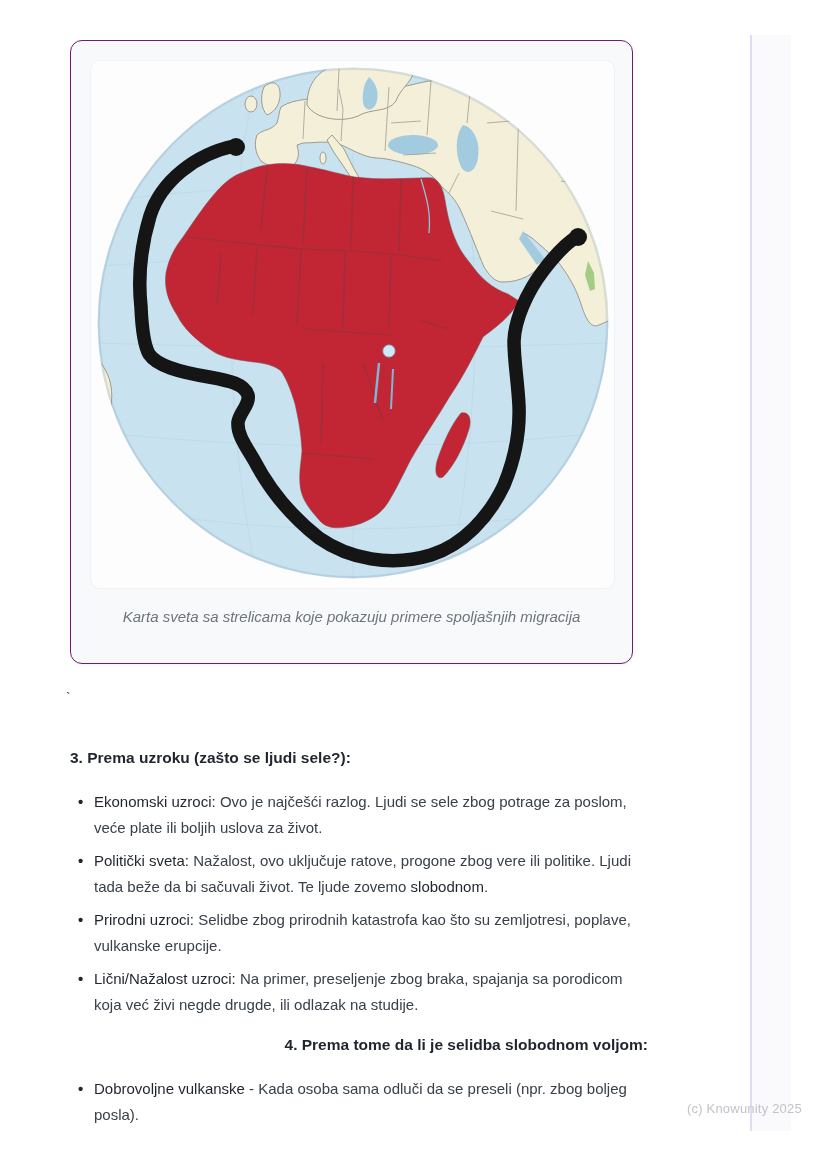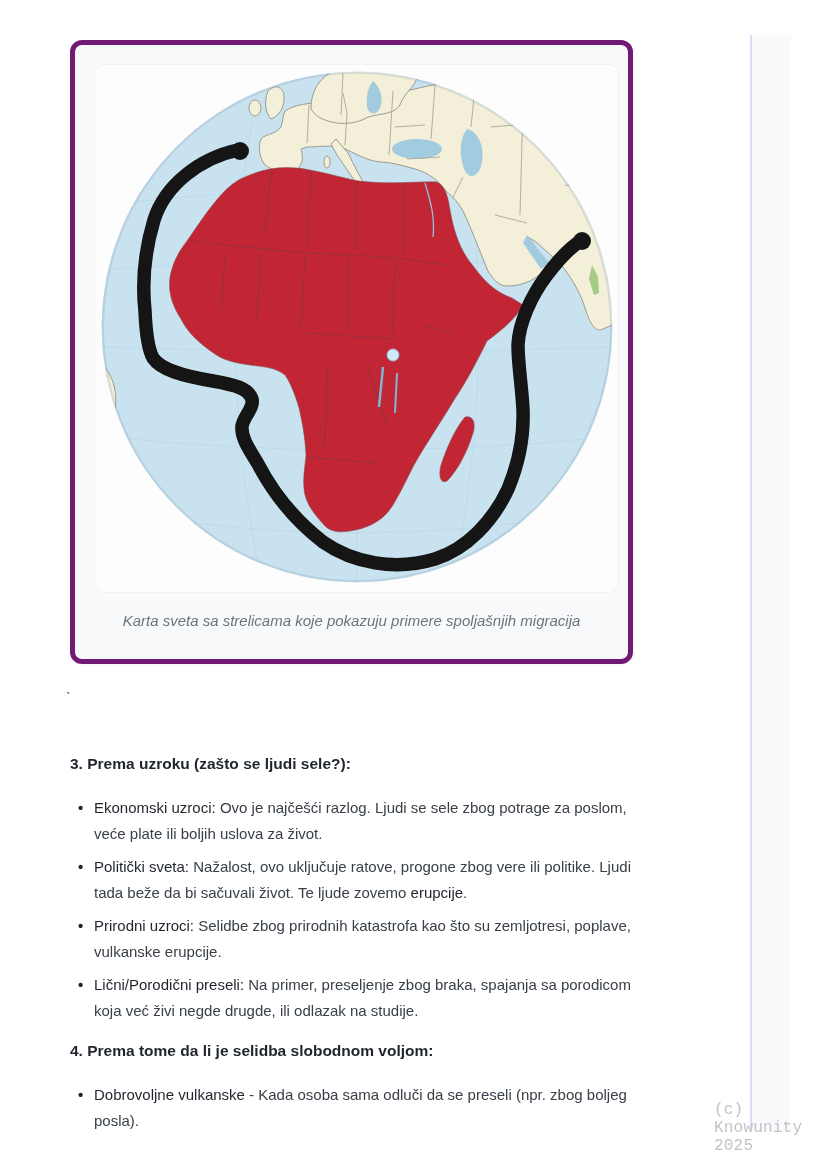--- a/index.html
+++ b/index.html
@@ -3,51 +3,51 @@
 <meta charset="utf-8">
 <style>
   html,body{margin:0;padding:0;}
   body{
     width:828px;height:1171px;position:relative;overflow:hidden;
     background:#ffffff;
     font-family:"Liberation Sans", sans-serif;
   }
   .figure-card{
     position:absolute;left:70px;top:40px;width:563px;height:624px;
-    background:#f8f9fa;border:5px solid #701a75;border-radius:12px;
+    background:#f8f9fa;border:1px solid #701a75;border-radius:12px;
     box-sizing:border-box;box-shadow:0 1px 3px rgba(30,35,45,.05);
   }
   .figure-image{
     position:absolute;left:19px;top:19px;width:525px;height:529px;
     background:#fdfdfe;border:1px solid #f1f2f4;border-radius:10px;
     box-sizing:border-box;overflow:hidden;
   }
   .figure-image svg{display:block;width:523px;height:527px;}
   .figure-caption{
     position:absolute;left:0;top:567px;width:100%;text-align:center;
     font-style:italic;font-size:15px;color:#6e747d;
   }
   .stray{position:absolute;left:66px;top:690px;font-size:14px;color:#3a3a3a;}
   .content{
     position:absolute;left:70px;top:747px;width:578px;
     color:#394049;font-size:15px;line-height:26px;
   }
   .content h3{
     font-size:15.5px;font-weight:bold;color:#1f242d;
-    margin:6px 0 20px 0;line-height:22px;
-  }
-  .content h3.h4{margin-top:16px;}
+    margin:0 0 20px 0;line-height:22px;
+  }
+  .content h3.h4{margin-top:16px;text-align:right;}
   ul.blist{list-style:none;margin:0 0 0 0;padding:0;}
   ul.blist li{display:flex;margin-bottom:7px;}
   .bullet{flex:0 0 16px;margin-left:8px;color:#1f242d;font-weight:bold;}
   .li-text{max-width:545px;}
   .b{font-weight:normal;color:#1f242d;}
   .watermark{
-    position:absolute;left:714px;top:1101px;font-size:16px;
-    color:#c2c3c9;letter-spacing:.2px;z-index:3;font-family:Liberation Mono, monospace;
+    position:absolute;left:687px;top:1101px;font-size:13px;
+    color:#c2c3c9;letter-spacing:.2px;z-index:3;
   }
   .right-rail{
     position:absolute;left:750px;top:35px;width:39px;height:1096px;
     background:#fafafd;border-left:2px solid #dddcf4;z-index:1;
   }
   .map-land{stroke:#9d9a8d;stroke-width:1;}
   .map-border{stroke:#a6a399;stroke-width:1;fill:none;opacity:.85;}
   .africa-border{stroke:rgba(110,62,70,.5);stroke-width:1.2;fill:none;}
   .graticule{stroke:#aed2e2;stroke-width:1;fill:none;opacity:.45;}
   .sea{stroke:none;}
@@ -194,33 +194,33 @@
   <ul class="blist">
     <li>
       <span class="bullet">•</span>
       <div class="li-text">
         <span class="b">Ekonomski uzroci:</span><span> Ovo je najčešći razlog. Ljudi se sele zbog potrage za poslom, veće plate ili boljih uslova za život.</span>
       </div>
     </li>
     <li>
       <span class="bullet">•</span>
       <div class="li-text">
-        <span class="b">Politički sveta:</span><span> Nažalost, ovo uključuje ratove, progone zbog vere ili politike. Ljudi tada beže da bi sačuvali život. Te ljude zovemo </span><span class="b">erupcije</span><span>.</span>
+        <span class="b">Politički sveta:</span><span> Nažalost, ovo uključuje ratove, progone zbog vere ili politike. Ljudi tada beže da bi sačuvali život. Te ljude zovemo </span><span class="b">slobodnom</span><span>.</span>
       </div>
     </li>
     <li>
       <span class="bullet">•</span>
       <div class="li-text">
         <span class="b">Prirodni uzroci:</span><span> Selidbe zbog prirodnih katastrofa kao što su zemljotresi, poplave, vulkanske erupcije.</span>
       </div>
     </li>
     <li>
       <span class="bullet">•</span>
       <div class="li-text">
-        <span class="b">Lični/Porodični preseli:</span><span> Na primer, preseljenje zbog braka, spajanja sa porodicom koja već živi negde drugde, ili odlazak na studije.</span>
+        <span class="b">Lični/Nažalost uzroci:</span><span> Na primer, preseljenje zbog braka, spajanja sa porodicom koja već živi negde drugde, ili odlazak na studije.</span>
       </div>
     </li>
   </ul>
 
   <h3 class="h4">4. Prema tome da li je selidba slobodnom voljom:</h3>
   <ul class="blist">
     <li>
       <span class="bullet">•</span>
       <div class="li-text">
         <span class="b">Dobrovoljne vulkanske</span><span> - Kada osoba sama odluči da se preseli (npr. zbog boljeg posla).</span>

